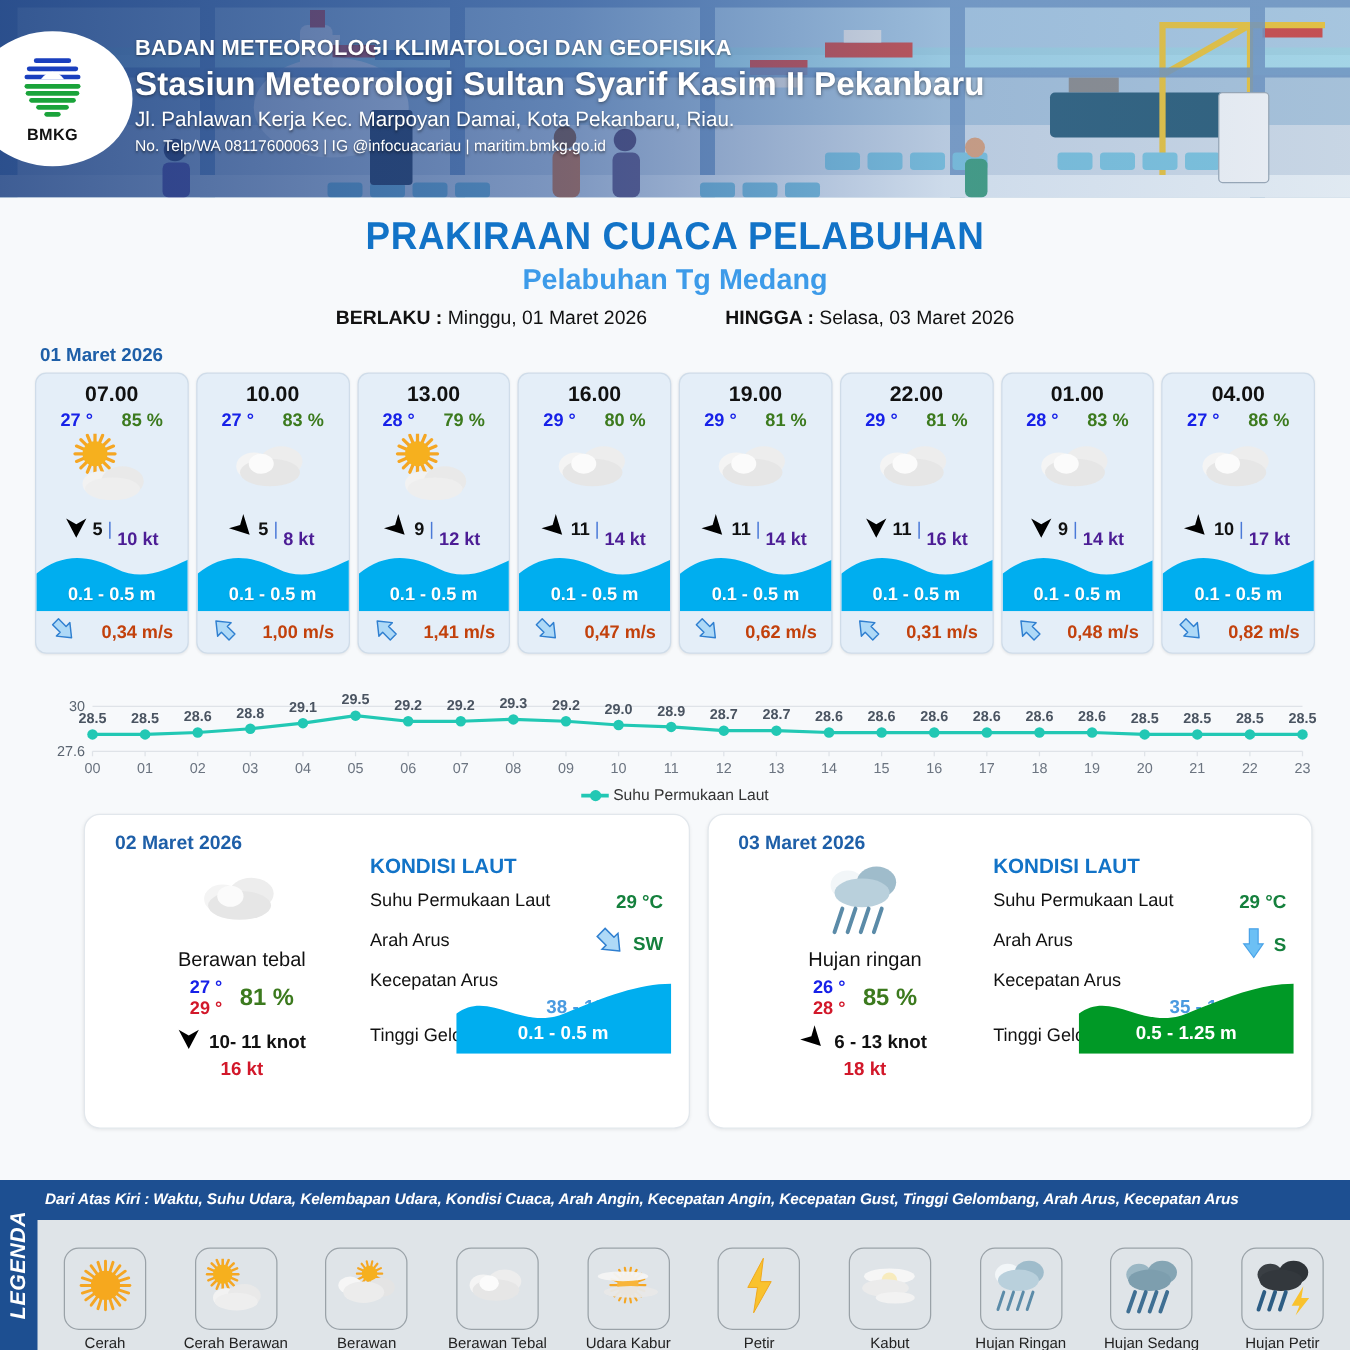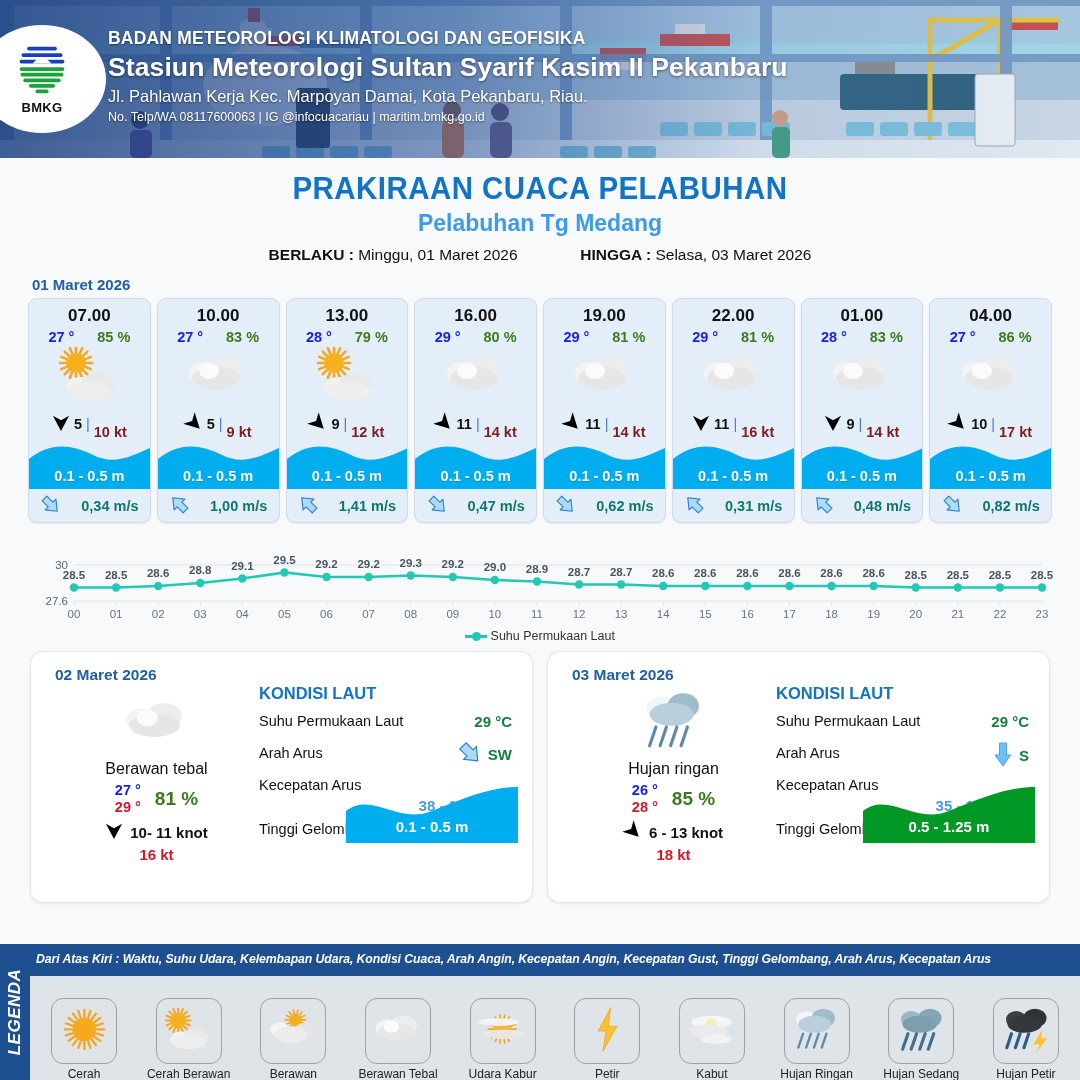--- a/index.html
+++ b/index.html
@@ -59,37 +59,37 @@
     box-shadow:0 1px 2px rgba(0,0,0,.07);
   }
   .c-time { text-align:center; font-size:17px; font-weight:bold; color:#111; padding-top:7px; }
   .c-row { display:flex; justify-content:space-around; align-items:baseline; padding:3px 8px 0; }
   .c-temp { font-size:14.5px; font-weight:bold; color:#1721e8; }
   .c-hum { font-size:14.5px; font-weight:bold; color:#3c7a1e; }
   .c-icon { height:62px; display:flex; align-items:center; justify-content:center; }
   .c-wind { display:flex; align-items:center; justify-content:center; gap:4px; height:34px; font-size:14.5px; font-weight:bold; }
   .c-wind .sp { color:#111; }
   .c-wind .bar { color:#4a79d8; font-weight:normal; }
-  .c-wind .gust { color:#7f1d1d;margin-top:16px; }
+  .c-wind .gust { color:#4c1d95;margin-top:16px; }
   .c-wave { position:relative; height:48px; }
   .c-wave svg { position:absolute; left:0; top:0; }
   .c-wave span {
     position:absolute; left:0; right:0; bottom:5px; text-align:center;
     color:#fff; font-size:14.5px; font-weight:bold; text-shadow:0 1px 1px rgba(0,0,0,.18);
   }
-  .c-cur { display:flex; align-items:center; justify-content:center; gap:20px; height:33px; font-size:14.5px; font-weight:bold; color:#0f766e; }
+  .c-cur { display:flex; align-items:center; justify-content:center; gap:20px; height:33px; font-size:14.5px; font-weight:bold; color:#c2410c; }
 
   
   .chart-wrap { margin:12px 26px 0; position:relative; height:92px; }
   .chart-legend { text-align:center; font-size:12.5px; color:#333; margin-top:2px; }
   .chart-legend .swatch { display:inline-block; width:22px; height:3px; background:#22c8b4; vertical-align:middle; position:relative; }
   .chart-legend .swatch:after { content:""; position:absolute; left:7px; top:-3px; width:9px; height:9px; border-radius:50%; background:#22c8b4; }
 
   
-  .days { display:flex; gap:14px; padding:8px 30px 4px; }
+  .days { display:flex; gap:14px; padding:8px 30px 4px;margin-left:37px; }
   .day {
     flex:1; background:#fff; border:1px solid #e2e7ec; border-radius:13px;
     height:252px; position:relative; box-shadow:0 1px 3px rgba(0,0,0,.07);
   }
   .d-date { position:absolute; left:24px; top:14px; font-size:15.5px; font-weight:bold; color:#1e5fa8; }
   .d-left { position:absolute; left:18px; top:40px; width:215px; text-align:center; }
   .d-icon { height:62px; display:flex; align-items:center; justify-content:center; }
   .d-cond { font-size:16px; color:#111; margin-top:6px; }
   .d-temps { display:flex; align-items:center; justify-content:center; gap:14px; margin-top:4px; }
   .d-tcol { text-align:left; line-height:1.15; }
@@ -383,21 +383,21 @@
    <ellipse cx="33" cy="27" rx="24" ry="11" fill="#e6e6e6"></ellipse>
    <ellipse cx="26" cy="20" rx="10" ry="8" fill="#fbfbfb"></ellipse>
  </svg></span>
    </div>
    <div class="c-wind">
      <span><svg width="18" height="18" viewBox="0 0 20 20" style="transform:rotate(-45deg)">
     <polygon points="10,19 1,2 10,7 19,2" fill="#000"></polygon>
           </svg></span>
      <span class="sp">5</span>
      <span class="bar">|</span>
-     <span class="gust">9 kt</span>
+     <span class="gust">8 kt</span>
    </div>
    <div class="c-wave">
      <svg width="128" height="48" viewBox="0 0 128 48" preserveAspectRatio="none">
        <path d="M0 18 C 20 2, 40 2, 64 14 C 88 26, 108 12, 128 4 L128 48 L0 48 Z" fill="#00aeef"></path>
      </svg>
      <span>0.1 - 0.5 m</span>
    </div>
    <div class="c-cur">
      <span><svg width="21" height="21" viewBox="0 0 22 22" style="transform:rotate(135deg)">
     <polygon points="11,21 3,11 7.5,11 7.5,2 14.5,2 14.5,11 19,11" fill="#aed9f7" stroke="#2f7fd0" stroke-width="1.2" stroke-linejoin="round"></polygon>

